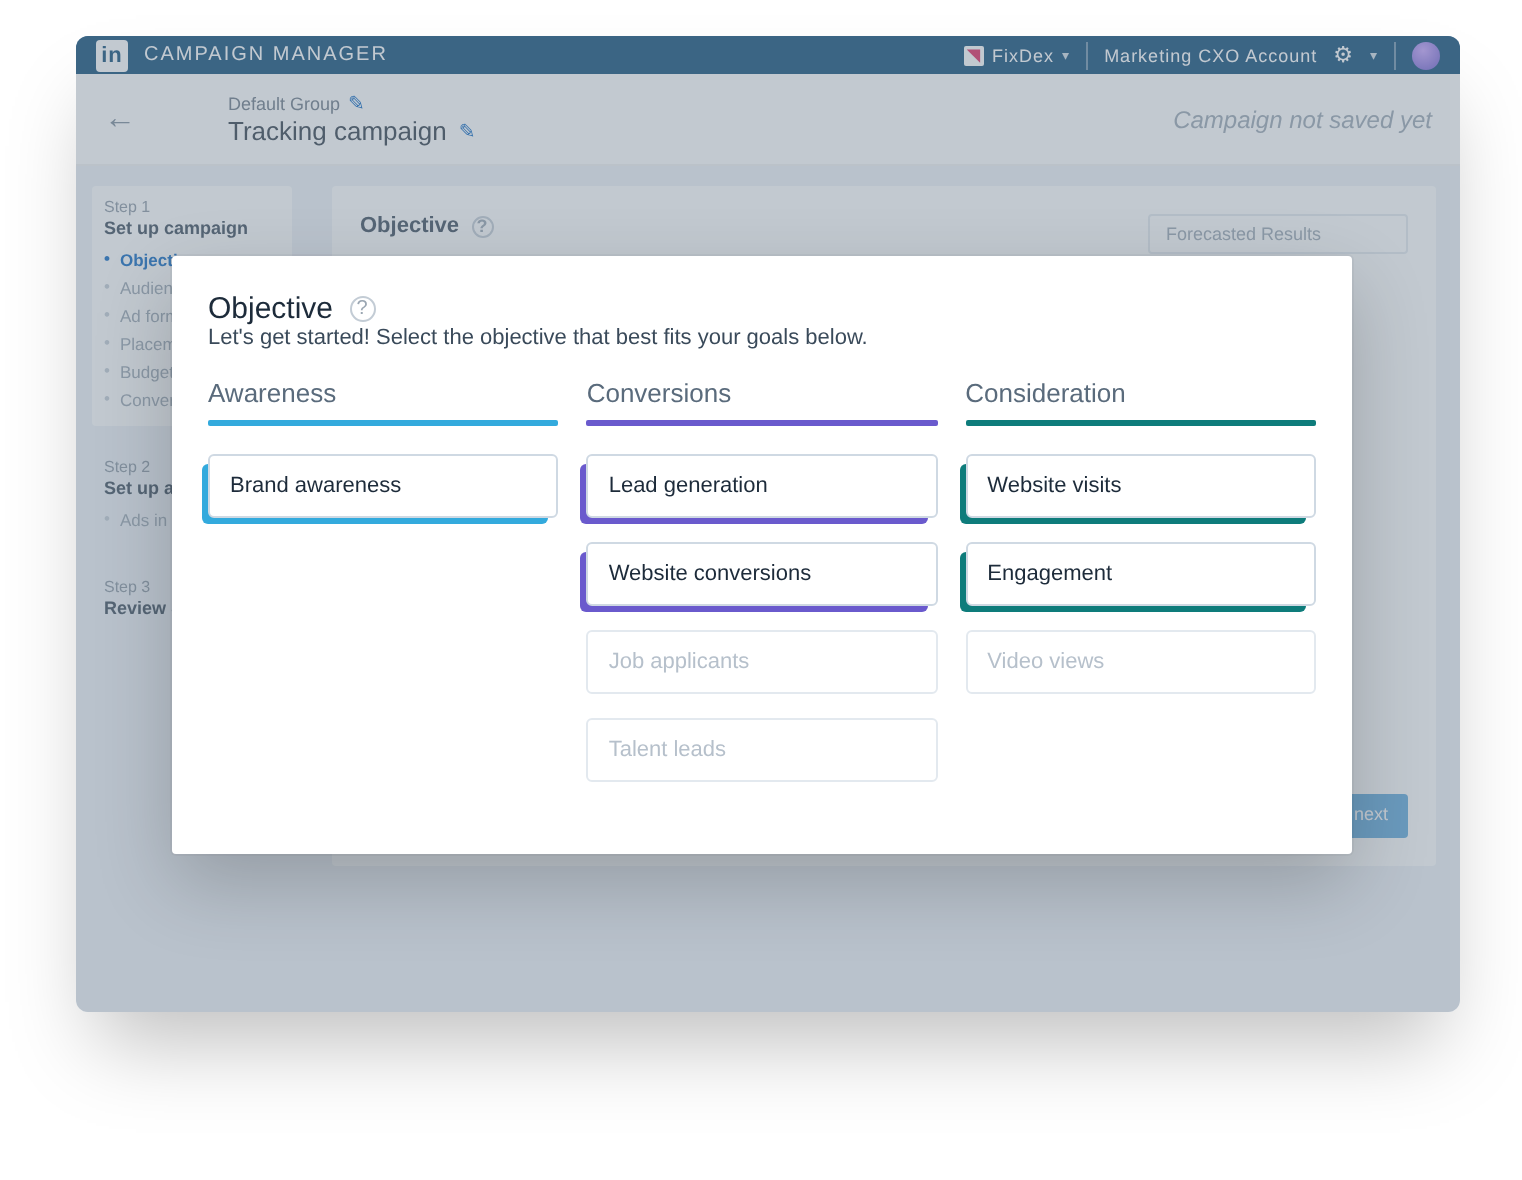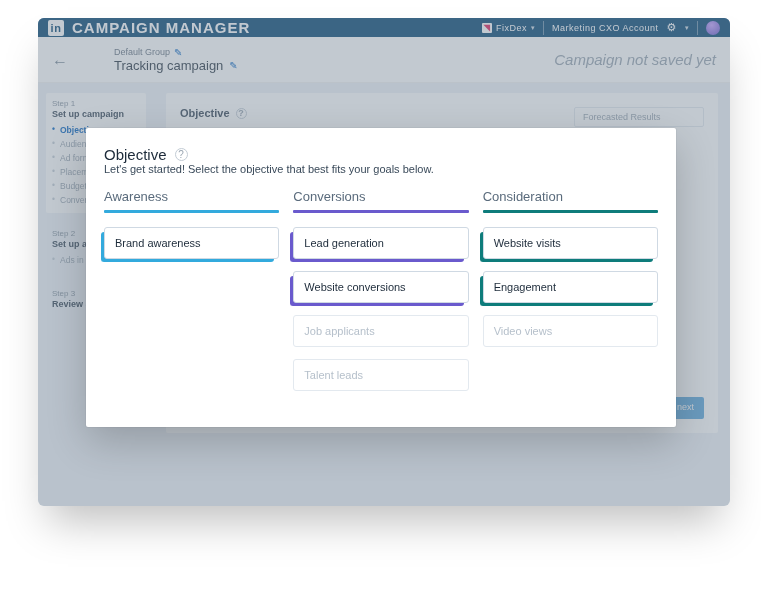--- a/index.html
+++ b/index.html
@@ -38,21 +38,21 @@
   }
   .topnav .logo {
     width: 16px; height: 16px;
     background: #fff; color: #0a4976;
     border-radius: 2px;
     font-weight: 700;
     font-size: 11px;
     display: flex; align-items: center; justify-content: center;
     margin-right: 8px;
   }
-  .topnav .brand { font-weight: 700; font-size: 15px; letter-spacing: 1px; }
+  .topnav .brand { font-weight: 400; font-size: 10px; letter-spacing: 1px; }
   .topnav .spacer { flex: 1; }
   .topnav .account { display: flex; align-items: center; gap: 8px; }
   .topnav .pill {
     display: flex; align-items: center; gap: 4px;
   }
   .topnav .chip {
     width: 10px; height: 10px; background: #fff; border-radius: 1px;
     display: flex; align-items: center; justify-content: center;
     color: #e0245e; font-size: 8px; font-weight: 700;
   }
@@ -69,21 +69,21 @@
     background: #fff;
     height: 46px;
     padding: 0 14px;
     border-bottom: 1px solid rgba(0,0,0,0.05);
   }
   .headerrow .back { font-size: 16px; color: #7a8a99; margin-right: 10px; }
   .headerrow .stack { display: flex; flex-direction: column; margin-left: 36px; }
   .headerrow .crumb { font-size: 9px; color: #6a7785; display: flex; align-items: center; gap: 4px; }
   .headerrow .title { font-size: 13px; color: #2e3b48; display: flex; align-items: center; gap: 6px; }
   .pencil { color: #0a66c2; font-size: 10px; }
-  .headerrow .saved { margin-left: auto; font-size: 15px; font-style: italic; color: #9aa6b2; }
+  .headerrow .saved { margin-left: auto; font-size: 12px; font-style: italic; color: #9aa6b2; }
   
   .body { display: flex; height: calc(100% - 78px); }
   .sidebar {
     width: 116px;
     padding: 10px 8px;
     font-size: 9px;
     color: #6d7b89;
   }
   .step { margin-bottom: 10px; padding: 6px 6px; background: #fff; border-radius: 2px; }
   .step.ghost { background: transparent; }

